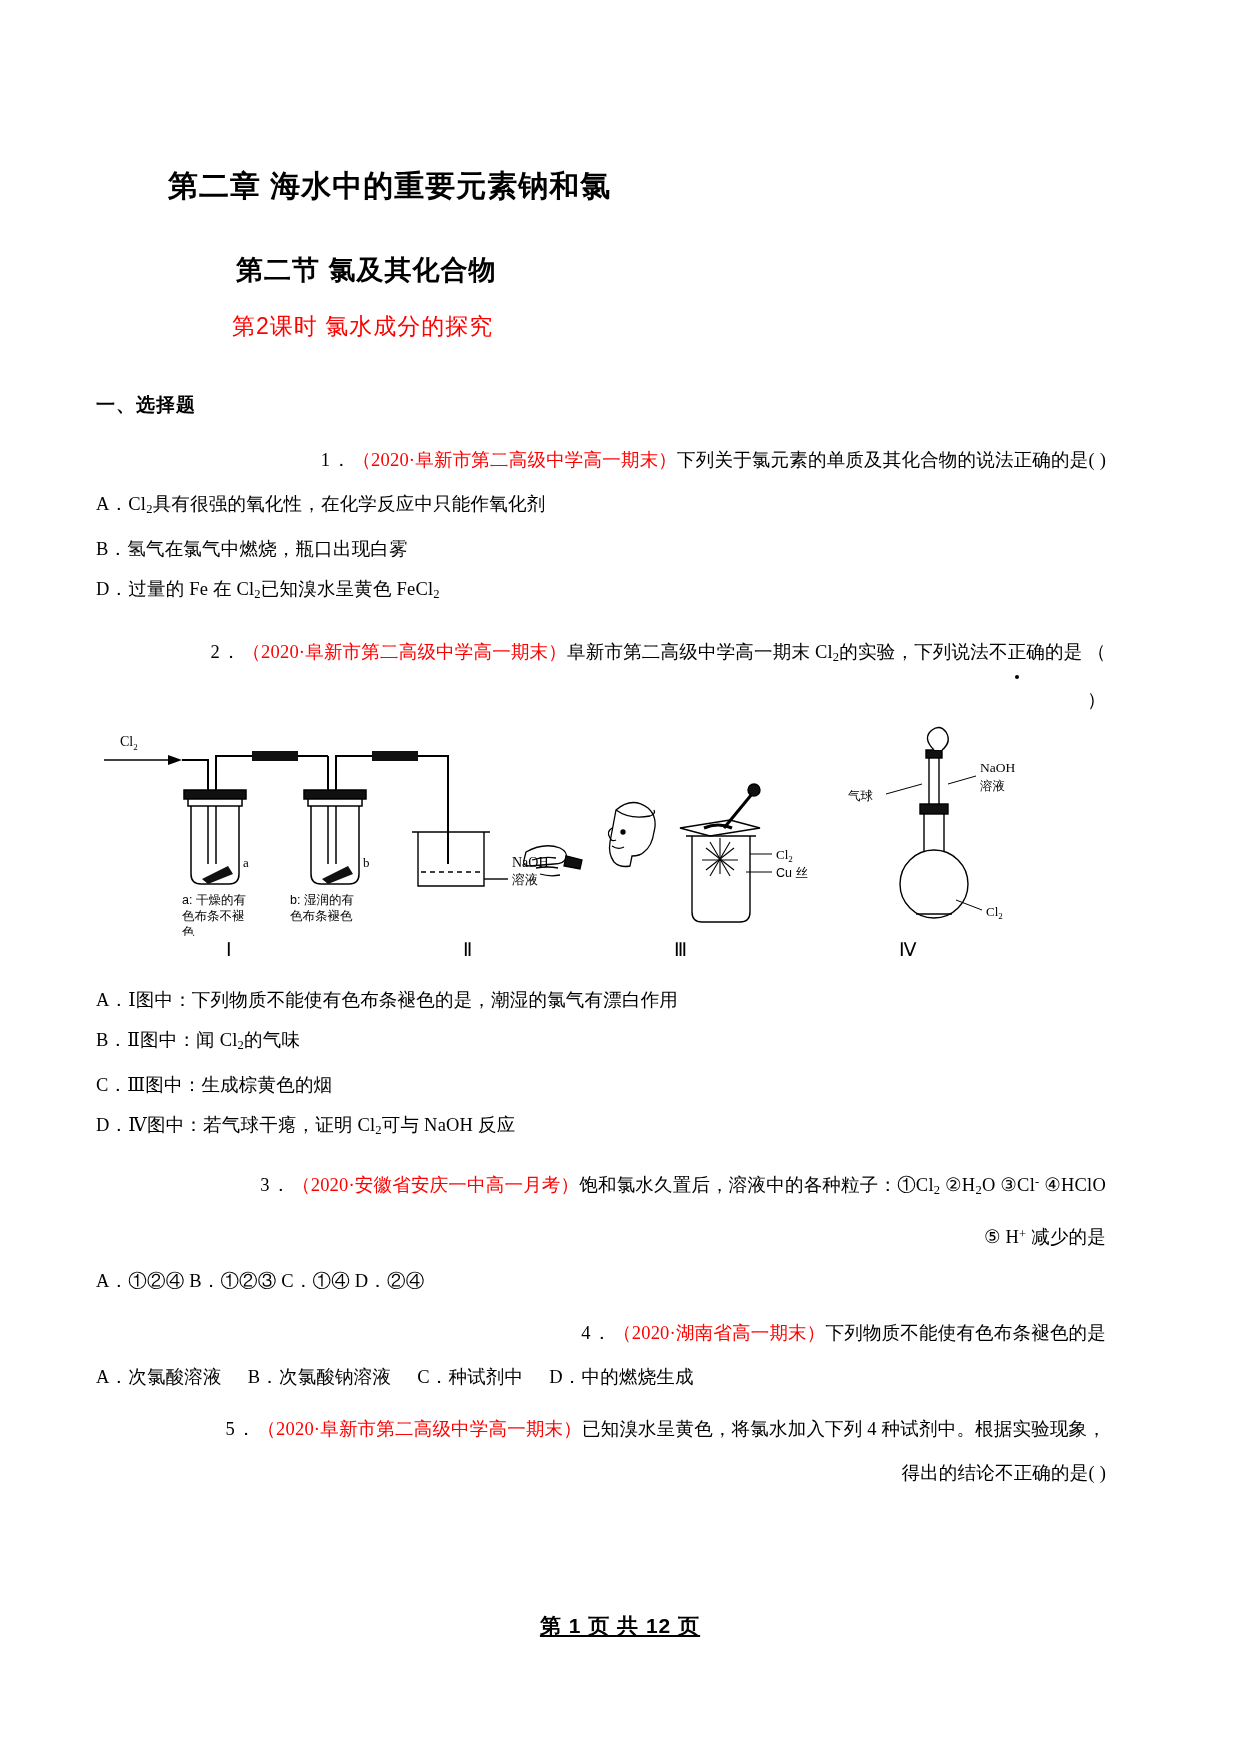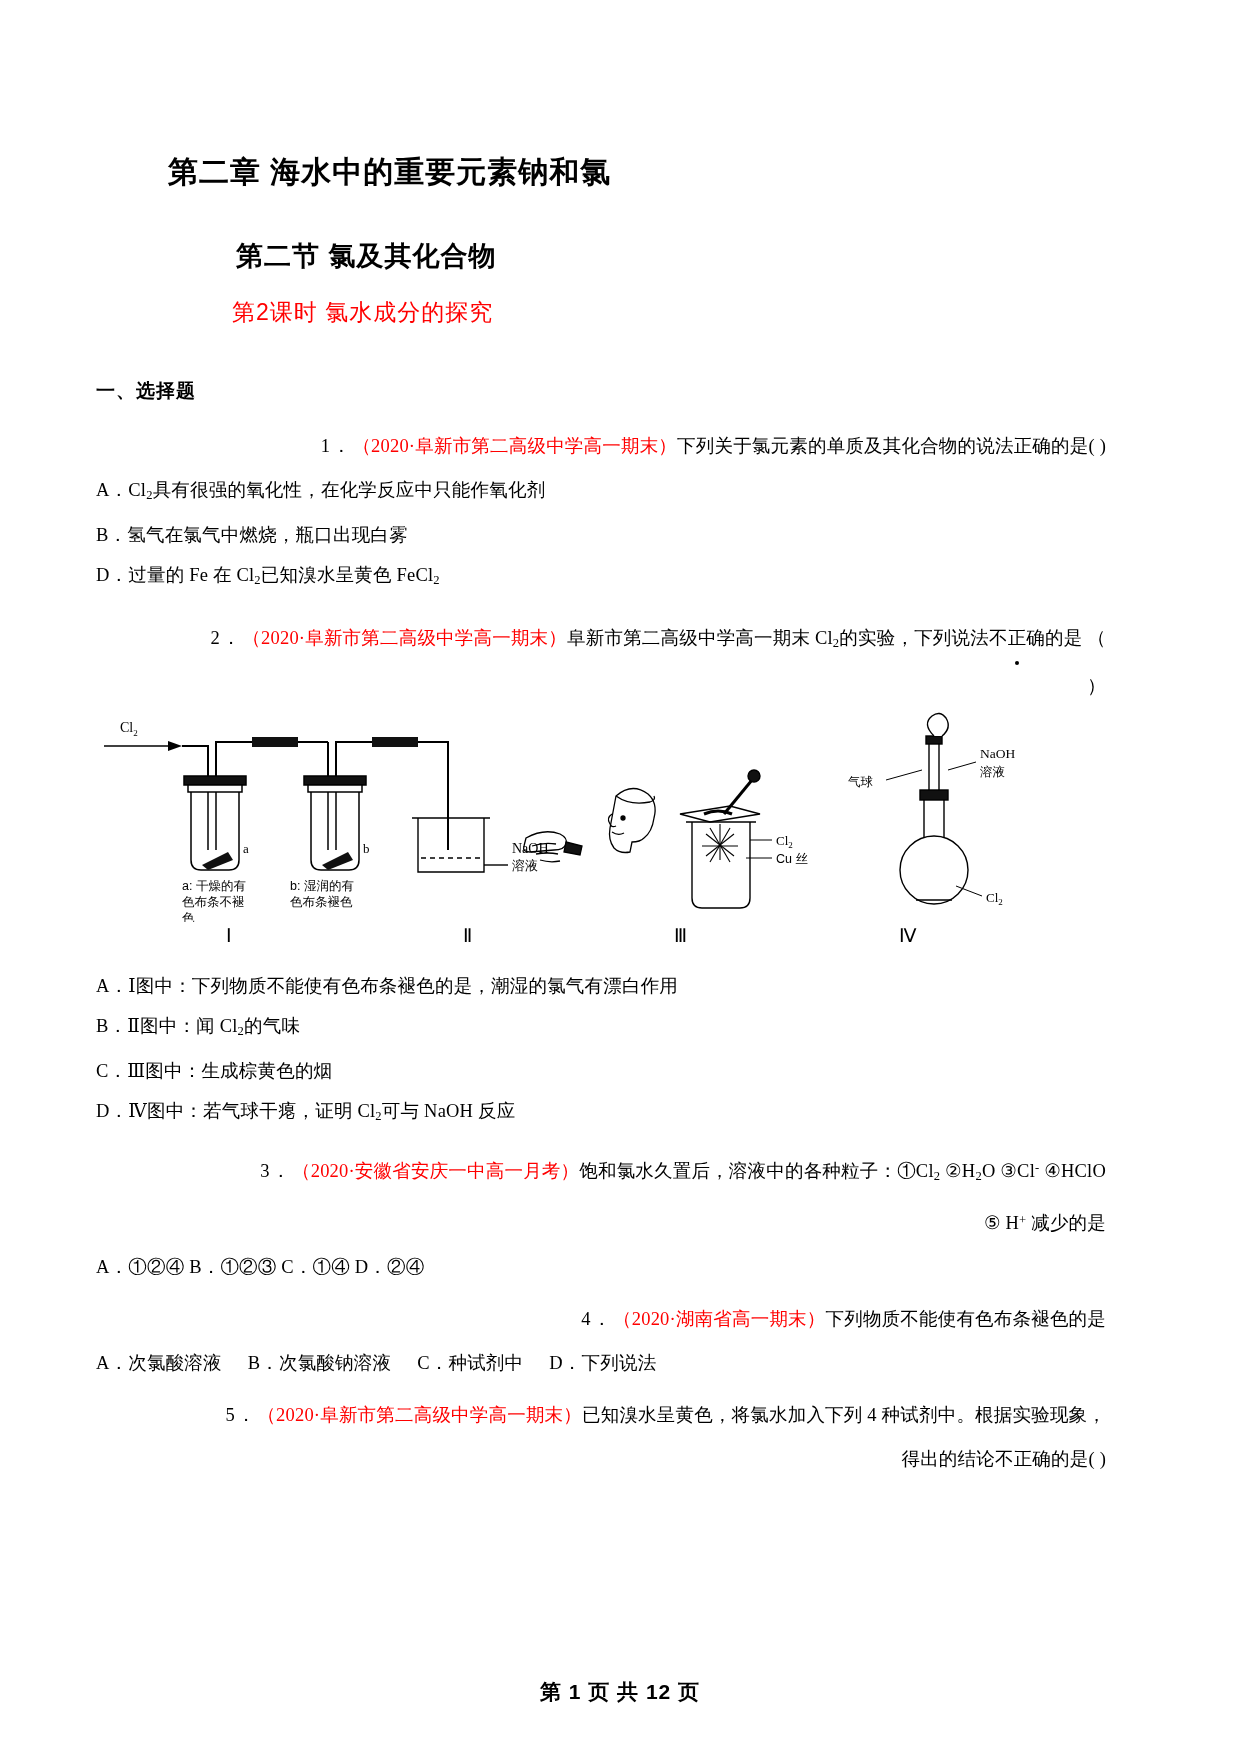--- a/index.html
+++ b/index.html
@@ -14,20 +14,21 @@
     font-family: "Liberation Serif", "DejaVu Serif", serif;
     color: #000000;
     overflow: hidden;
   }
   .page {
     position: relative;
     width: 1240px;
     height: 1689px;
     box-sizing: border-box;
     padding: 0;
+    margin-top: 14px;
   }
 
   
   .title-ch {
     position: absolute;
     left: 168px;
     top: 152px;
     font-size: 30px;
     font-weight: bold;
     letter-spacing: 1px;
@@ -131,27 +132,28 @@
   .roman {
     position: absolute;
     top: 0;
     font-size: 19px;
   }
 
   
   .footer {
     position: absolute;
     left: 0;
-    top: 1678px;
+    top: 1598px;
     width: 1240px;
     text-align: center;
     font-size: 21px;
     font-weight: bold;
     font-family: "Liberation Sans", "DejaVu Sans", sans-serif;
     letter-spacing: 1px;
+    text-decoration: underline;
   }
 </style>
 </head>
 <body>
 
 <div class="page">
 
   <div class="title-ch">第二章 海水中的重要元素钠和氯</div>
   <div class="title-section">第二节 氯及其化合物</div>
   <div class="title-lesson">第2课时 氯水成分的探究</div>
@@ -327,21 +329,21 @@
     </p>
     <p class="q">
       <span>⑤ H</span><sup>+</sup><span> 减少的是</span>
     </p>
     <p class="opt">A．①②④  B．①②③  C．①④  D．②④</p>
 
     <p class="q" style="margin-top:12px;">
       <span class="qnum">4．</span><span class="src">（2020·湖南省高一期末）</span><span>下列物质不能使有色布条褪色的是</span>
     </p>
     <p class="opt">
-      <span>A．次氯酸溶液</span><span class="sp-wide"></span><span>B．次氯酸钠溶液</span><span class="sp-wide"></span><span>C．种试剂中</span><span class="sp-wide"></span><span>D．下列说法</span>
+      <span>A．次氯酸溶液</span><span class="sp-wide"></span><span>B．次氯酸钠溶液</span><span class="sp-wide"></span><span>C．种试剂中</span><span class="sp-wide"></span><span>D．中的燃烧生成</span>
     </p>
 
     <p class="q" style="margin-top:12px;">
       <span class="qnum">5．</span><span class="src">（2020·阜新市第二高级中学高一期末）</span><span>已知溴水呈黄色，将氯水加入下列 4 种试剂中。根据实验现象，</span>
     </p>
     <p class="q">得出的结论不正确的是(    )</p>
 
   </div>
 
   <div class="footer">第 1 页 共 12 页</div>

